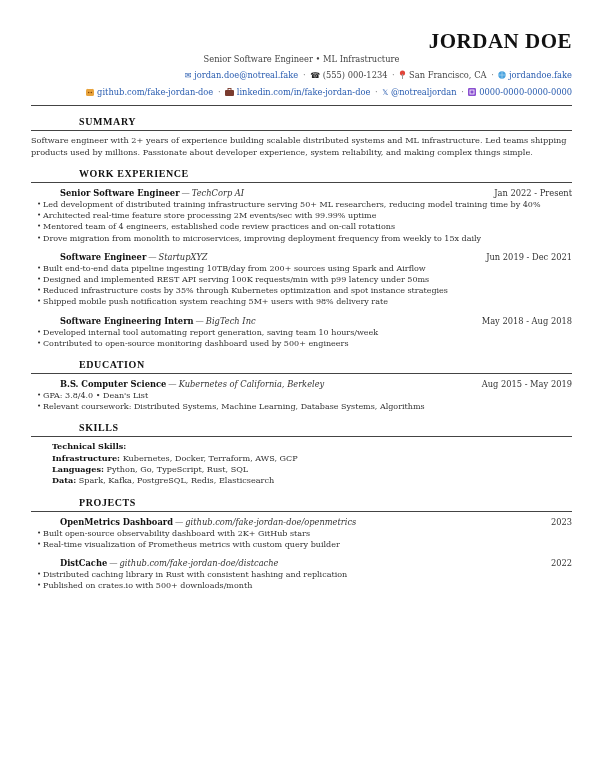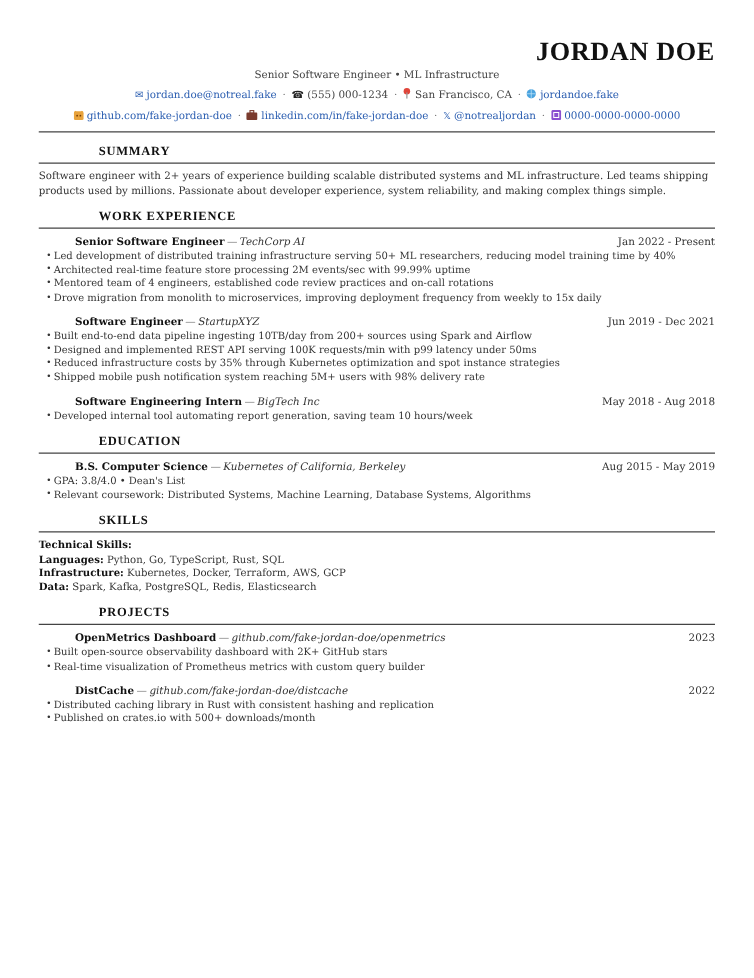--- a/index.html
+++ b/index.html
@@ -1,39 +1,39 @@
 <!DOCTYPE html>
 <html><head>
 <meta charset="utf-8">
 <style>
   html, body { margin:0; padding:0; background:#fff; }
   body { width:603px; height:782px; overflow:hidden; font-family:"DejaVu Serif", serif; color:#222; }
   .page { position:relative; padding:0 31px 0 31px; }
   .name { text-align:right; font-family:"Liberation Serif", serif; font-weight:bold; font-size:21px; letter-spacing:0.5px; color:#111; margin:0; padding-top:28px; line-height:26px; }
   .headline { text-align:center; font-size:8.3px; color:#444; margin-top:0; line-height:11px; }
-  .contact { text-align:center; font-size:8.3px; line-height:11px; margin-top:5px; color:#444; white-space:nowrap; }
+  .contact { text-align:right; font-size:8.3px; line-height:11px; margin-top:5px; color:#444; white-space:nowrap; }
   .contact + .contact { margin-top:6px; }
   .contact a { color:#2a5db0; text-decoration:none; }
   .sep { color:#777; margin:0 2px; }
   .header-rule { border:0; border-top:1.3px solid #444; margin:7px 0 0 0; }
   .section-title { font-family:"Liberation Serif", serif; font-weight:bold; font-size:10px; letter-spacing:0.6px; color:#111; margin:10px 0 0 0; line-height:12px;padding-left:48px; }
   .section-rule { border:0; border-top:1px solid #444; margin:2px 0 4px 0; }
   .summary { font-size:8.2px; line-height:11.5px; color:#333; margin:0; }
   .entry { margin-top:3px; }
   .entry + .entry { margin-top:7px; }
   .entry-head { display:flex; justify-content:space-between; align-items:baseline; font-size:8.3px; line-height:12px; }
   .role { font-weight:bold; color:#111;padding-left:29px; }
   .dash { color:#777; margin:0 2px; }
   .org { font-style:italic; color:#333; }
   .dates { color:#333; }
   ul.bullets { list-style:none; margin:0; padding:0 0 0 7px; }
   ul.bullets li { font-size:8px; line-height:11.2px; color:#333; position:relative; padding-left:5px; }
   ul.bullets li::before { content:"•"; position:absolute; left:-1px; top:0; font-size:7px; }
   .skills { font-size:8.1px; line-height:11.3px; color:#333; }
-  .skills b { color:#111; }
+  .skills b { color:#111;margin-left:21px; }
 </style>
 </head>
 <body>
 
 <div class="page">
 
   <h1 class="name">JORDAN DOE</h1>
   <div class="headline">Senior Software Engineer • ML Infrastructure</div>
 
   <div class="contact">
@@ -129,20 +129,21 @@
       </ul>
     </div>
 
     <div class="entry">
       <div class="entry-head">
         <span><span class="role">Software Engineering Intern</span><span class="dash">—</span><span class="org">BigTech Inc</span></span>
         <span class="dates">May 2018 - Aug 2018</span>
       </div>
       <ul class="bullets">
         <li>Developed internal tool automating report generation, saving team 10 hours/week</li>
+        <li>Contributed to open-source monitoring dashboard used by 500+ engineers</li>
       </ul>
     </div>
   </div>
 
   <div>
     <h2 class="section-title">EDUCATION</h2>
     <hr class="section-rule">
     <div class="entry">
       <div class="entry-head">
         <span><span class="role">B.S. Computer Science</span><span class="dash">—</span><span class="org">Kubernetes of California, Berkeley</span></span>
@@ -153,22 +154,22 @@
         <li>Relevant coursework: Distributed Systems, Machine Learning, Database Systems, Algorithms</li>
       </ul>
     </div>
   </div>
 
   <div>
     <h2 class="section-title">SKILLS</h2>
     <hr class="section-rule">
     <div class="skills">
       <div><b>Technical Skills:</b></div>
+      <div><b>Infrastructure:</b> <span>Kubernetes, Docker, Terraform, AWS, GCP</span></div>
       <div><b>Languages:</b> <span>Python, Go, TypeScript, Rust, SQL</span></div>
-      <div><b>Infrastructure:</b> <span>Kubernetes, Docker, Terraform, AWS, GCP</span></div>
       <div><b>Data:</b> <span>Spark, Kafka, PostgreSQL, Redis, Elasticsearch</span></div>
     </div>
   </div>
 
   <div>
     <h2 class="section-title">PROJECTS</h2>
     <hr class="section-rule">
 
     <div class="entry">
       <div class="entry-head">

